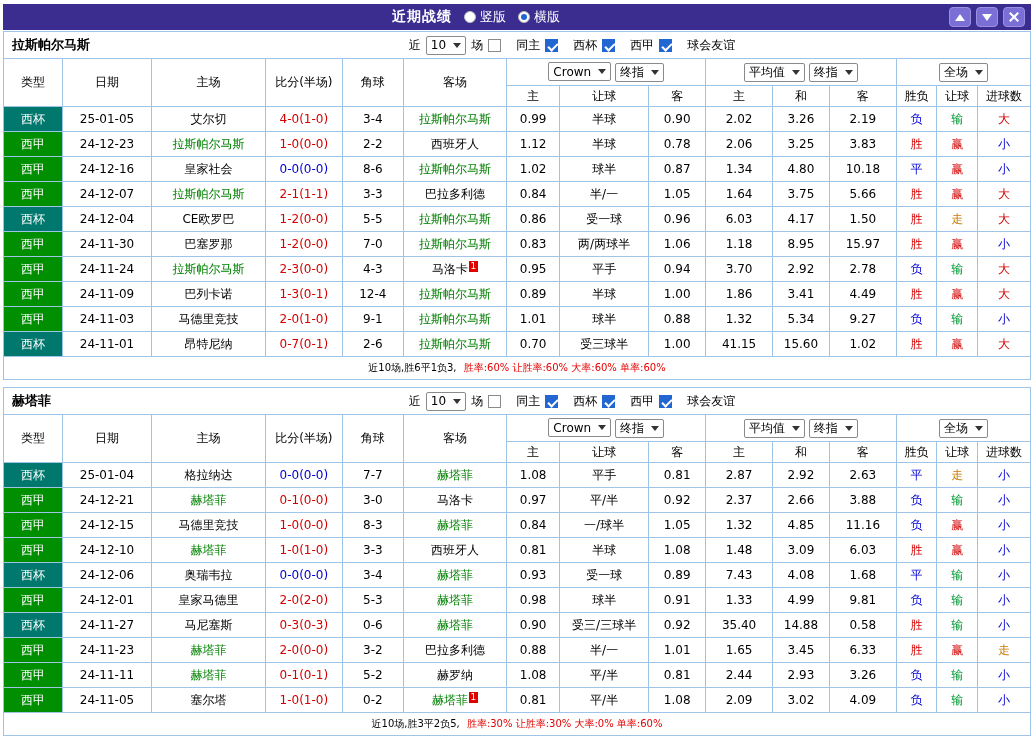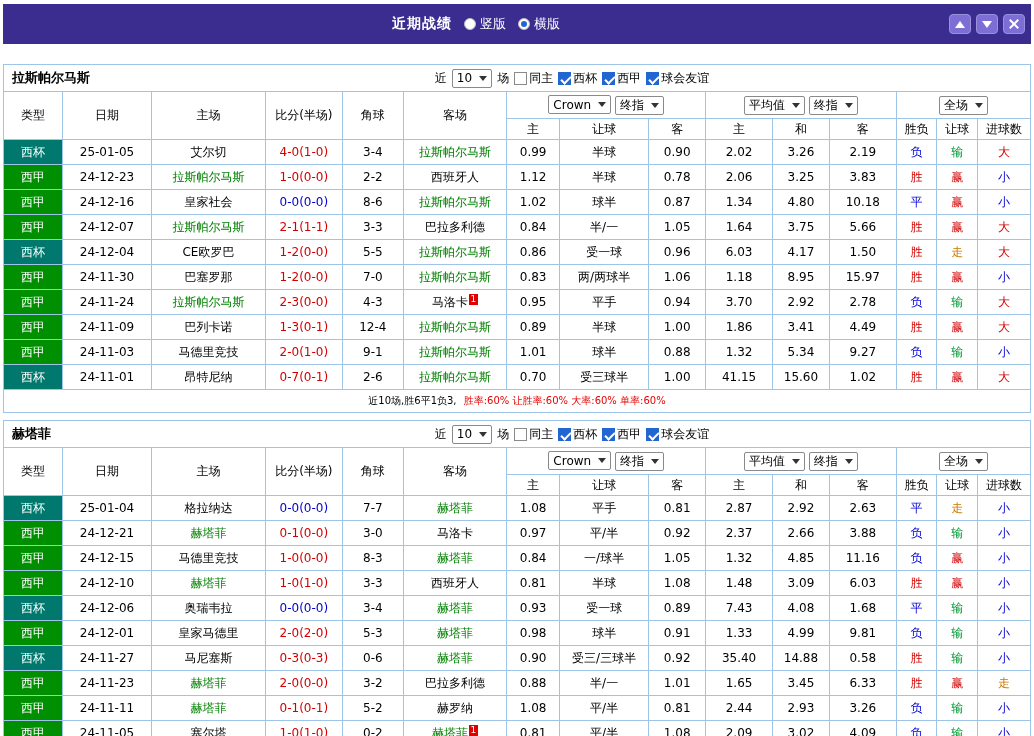--- a/index.html
+++ b/index.html
@@ -6,21 +6,21 @@
   html,body { background:#fff; }
   body {
     width: 1034px; height: 736px;
     font-family: "DejaVu Sans", "Liberation Sans", sans-serif;
     font-size: 12px; color:#000;
   }
   .wrap { padding: 4px 3px 0 3px; }
 
   
   .titlebar {
-    height: 40px; background: var(--titlebar_bg, #3b2d90);
+    height: 26px; background: var(--titlebar_bg, #3b2d90);
     display: flex; align-items: center; position: relative; color: #fff; text-align: center;
   }
   .titlebar-center { flex:1; display:flex; align-items:center; justify-content:center; gap:12px; }
   .panel-title { font-weight: bold; font-size: 14px; letter-spacing:1px; }
   .radio-label { display:inline-flex; align-items:center; gap:4px; cursor:pointer; font-size:13px; }
   .radio { width:12px; height:12px; border-radius:50%; background:#fff; border:1px solid #bbb; display:inline-flex; align-items:center; justify-content:center; }
   .radio.checked::after { content:""; width:6px; height:6px; border-radius:50%; background: var(--checkbox_blue,#2166d1); }
   .titlebar-right { display:flex; align-items:center; gap:5px; padding-right:6px; }
   .tb-btn {
     width:22px; height:20px; border-radius:4px; border:1px solid #9a90e0;
@@ -30,32 +30,32 @@
   .tri-up { width:0; height:0; border-left:5px solid transparent; border-right:5px solid transparent; border-bottom:7px solid #fff; }
   .tri-down { width:0; height:0; border-left:5px solid transparent; border-right:5px solid transparent; border-top:7px solid #fff; }
   .x-icon { position:relative; width:12px; height:12px; display:inline-block; }
   .x-icon::before, .x-icon::after { content:""; position:absolute; left:5px; top:0; width:2px; height:12px; background:#fff; }
   .x-icon::before { transform: rotate(45deg); }
   .x-icon::after { transform: rotate(-45deg); }
 
   
   table.stat-table {
     width: 1028px; border-collapse: collapse; table-layout: fixed;
-    margin-top: 20px; font-size: 12px;
+    margin-top: 1px; font-size: 12px;
   }
   .stat-table th, .stat-table td {
     border: 1px solid var(--table_border, #9ec5e8);
     text-align: center; height: 25px; padding: 0 2px;
     overflow: hidden; white-space: nowrap; font-weight: normal;
   }
   tr.team-row td { height: 27px; padding: 0 6px; }
   .team-bar { display:flex; align-items:center; position:relative; }
   .team-name { font-weight: bold; font-size: 13px; position:absolute; left:2px; }
   .filters { flex:1; display:flex; align-items:center; justify-content:center; gap:5px; position:relative; left:55px; }
-  .filters label { display:inline-flex; align-items:center; gap:2px; cursor:pointer; }
+  .filters label { display:inline-flex; align-items:center; gap:15px; cursor:pointer; }
   .cb { width:13px; height:13px; border:1px solid #8a8a8a; background:#fff; display:inline-block; position:relative; }
   .cb.on { background: var(--checkbox_blue,#2166d1); border-color: var(--checkbox_blue,#2166d1); }
   .cb.on::after { content:""; position:absolute; left:4px; top:1px; width:4px; height:8px; border:solid #fff; border-width:0 2px 2px 0; transform:rotate(45deg); }
 
   .sel {
     display:inline-flex; align-items:center; gap:7px; height:19px;
     border:1px solid #8a8a8a; border-radius:2px; background:#fff;
     padding:0 4px; cursor:pointer; font-size:12px;
   }
   .arr { width:0; height:0; border-left:4px solid transparent; border-right:4px solid transparent; border-top:5px solid #333; display:inline-block; }

